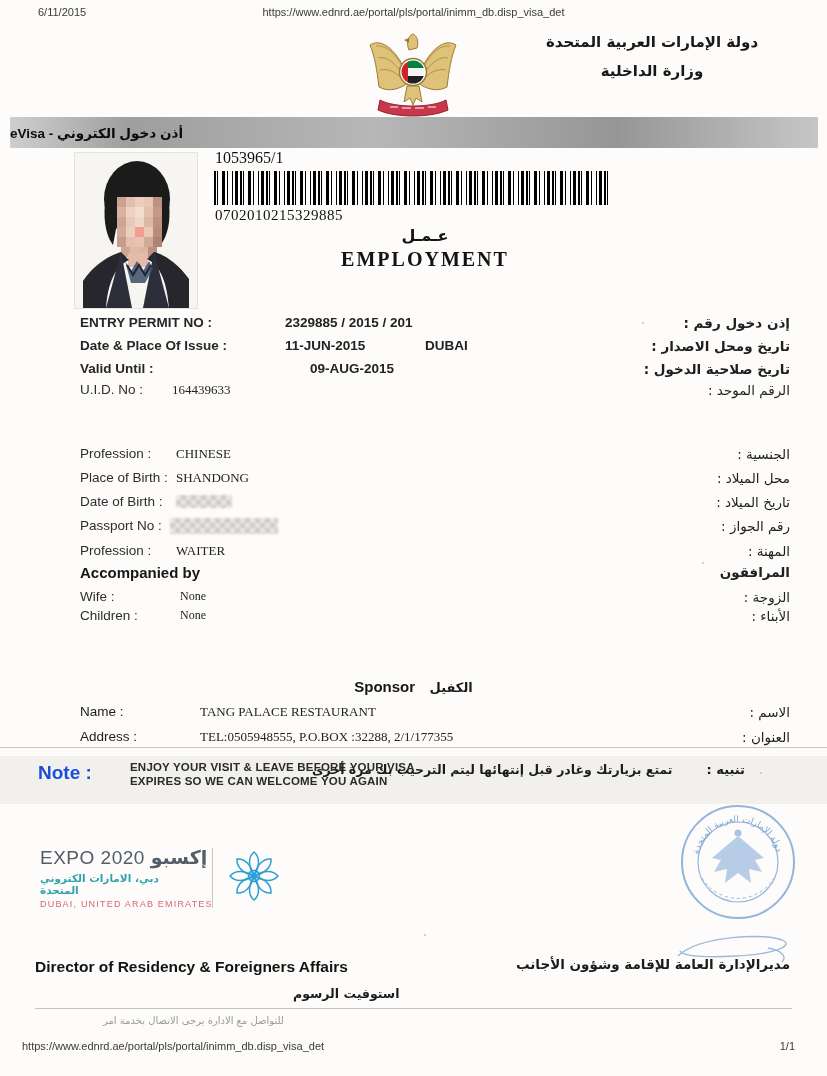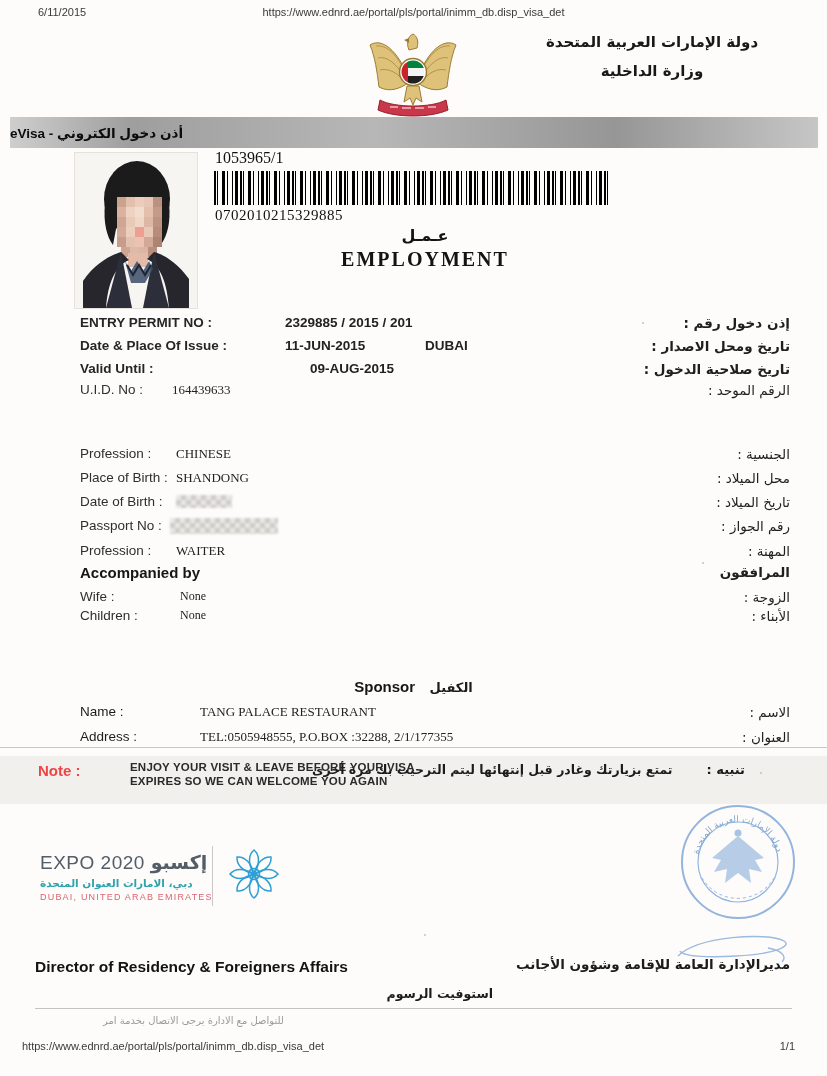--- a/index.html
+++ b/index.html
@@ -68,21 +68,21 @@
   
   .sp-head{left:0;right:0;top:678px;text-align:center;}
   .sp-head .en{font-size:15px;font-weight:bold;color:#161616;}
   .sp-head .arh{font-size:13px;font-weight:bold;margin-left:10px;}
   .sprow{position:absolute;left:80px;right:37px;height:20px;font-size:13.5px;}
   .sprow .fval{left:120px;}
 
   
   .note-sep{left:0;right:0;top:747px;height:1px;background:#c9c7c3;}
   .note-band{left:0;right:0;top:756px;height:48px;background:#f1f0ed;}
-  .note-label{left:38px;top:762px;font-size:15px;font-weight:bold;color:#ef4444;}
+  .note-label{left:38px;top:762px;font-size:19px;font-weight:bold;color:#1d4ed8;}
   .note-text{left:130px;top:760px;font-size:11.5px;font-weight:bold;color:#2a2a2a;line-height:14px;letter-spacing:.2px;}
   .note-ar{right:82px;top:762px;direction:rtl;display:flex;gap:34px;font-family:"DejaVu Sans",sans-serif;}
   .note-ar .nal{font-size:13px;font-weight:bold;}
   .note-ar .nat{font-size:12.5px;font-weight:bold;}
 
   
   .expo{left:40px;top:846px;display:flex;align-items:center;gap:14px;}
   .expo-text{width:158px;}
   .expo-t1{font-size:19px;color:#525d68;letter-spacing:.5px;white-space:nowrap;}
   .expo-t1 .xar{font-weight:bold;}
@@ -90,21 +90,21 @@
   .expo-t3{font-size:9px;color:#dd6372;letter-spacing:1.2px;margin-top:3px;white-space:nowrap;}
   .expo-div{width:1px;height:60px;background:#c7c7c7;}
 
   
   .stamp{left:676px;top:800px;width:124px;height:124px;}
   .sig{left:668px;top:926px;width:128px;height:46px;}
 
   
   .dir-en{left:35px;top:958px;font-size:15.5px;font-weight:bold;color:#131313;}
   .dir-ar{right:37px;top:956px;font-size:13.5px;font-weight:bold;direction:rtl;font-family:"DejaVu Sans",sans-serif;}
-  .fees{left:293px;top:986px;width:200px;text-align:right;font-size:12.5px;font-weight:bold;direction:rtl;font-family:"DejaVu Sans",sans-serif;}
+  .fees{left:293px;top:986px;width:200px;text-align:left;font-size:12.5px;font-weight:bold;direction:rtl;font-family:"DejaVu Sans",sans-serif;}
   .rule{left:35px;right:35px;top:1008px;height:1px;background:#c5c3bf;}
   .contact{left:103px;top:1015px;font-size:10px;color:#9b9b9b;direction:rtl;font-family:"DejaVu Sans",sans-serif;}
 
   .spk{position:absolute;width:2px;height:2px;background:#c2c2c2;border-radius:50%;}
 </style>
 </head>
 <body>
 
 <div class="page">
 
@@ -305,21 +305,21 @@
     <span class="nal">تنبيه :</span>
     <span class="nat">تمتع بزيارتك وغادر قبل إنتهائها ليتم الترحيب بك مرة أخرى</span>
   </div>
 
   <div class="abs expo">
     <div class="expo-text">
       <div class="expo-t1">
         <span>EXPO 2020</span>
         <span class="xar ar">إكسبو</span>
       </div>
-      <div class="expo-t2">دبي، الامارات العنوان المتحدة</div>
+      <div class="expo-t2">دبي، الامارات الكتروني المتحدة</div>
       <div class="expo-t3">DUBAI, UNITED ARAB EMIRATES</div>
     </div>
     <div class="expo-div"></div>
     <div>
       <svg viewBox="0 0 54 54" width="54" height="54">
         <g fill="none" stroke-width="1.5" stroke="#2e9fd4">
           <g>
             <path d="M27 27 C21 17 21 8 27 3 C33 8 33 17 27 27 Z"></path>
             <path d="M27 27 C21 17 21 8 27 3 C33 8 33 17 27 27 Z" transform="rotate(45 27 27)"></path>
             <path d="M27 27 C21 17 21 8 27 3 C33 8 33 17 27 27 Z" transform="rotate(90 27 27)"></path>

